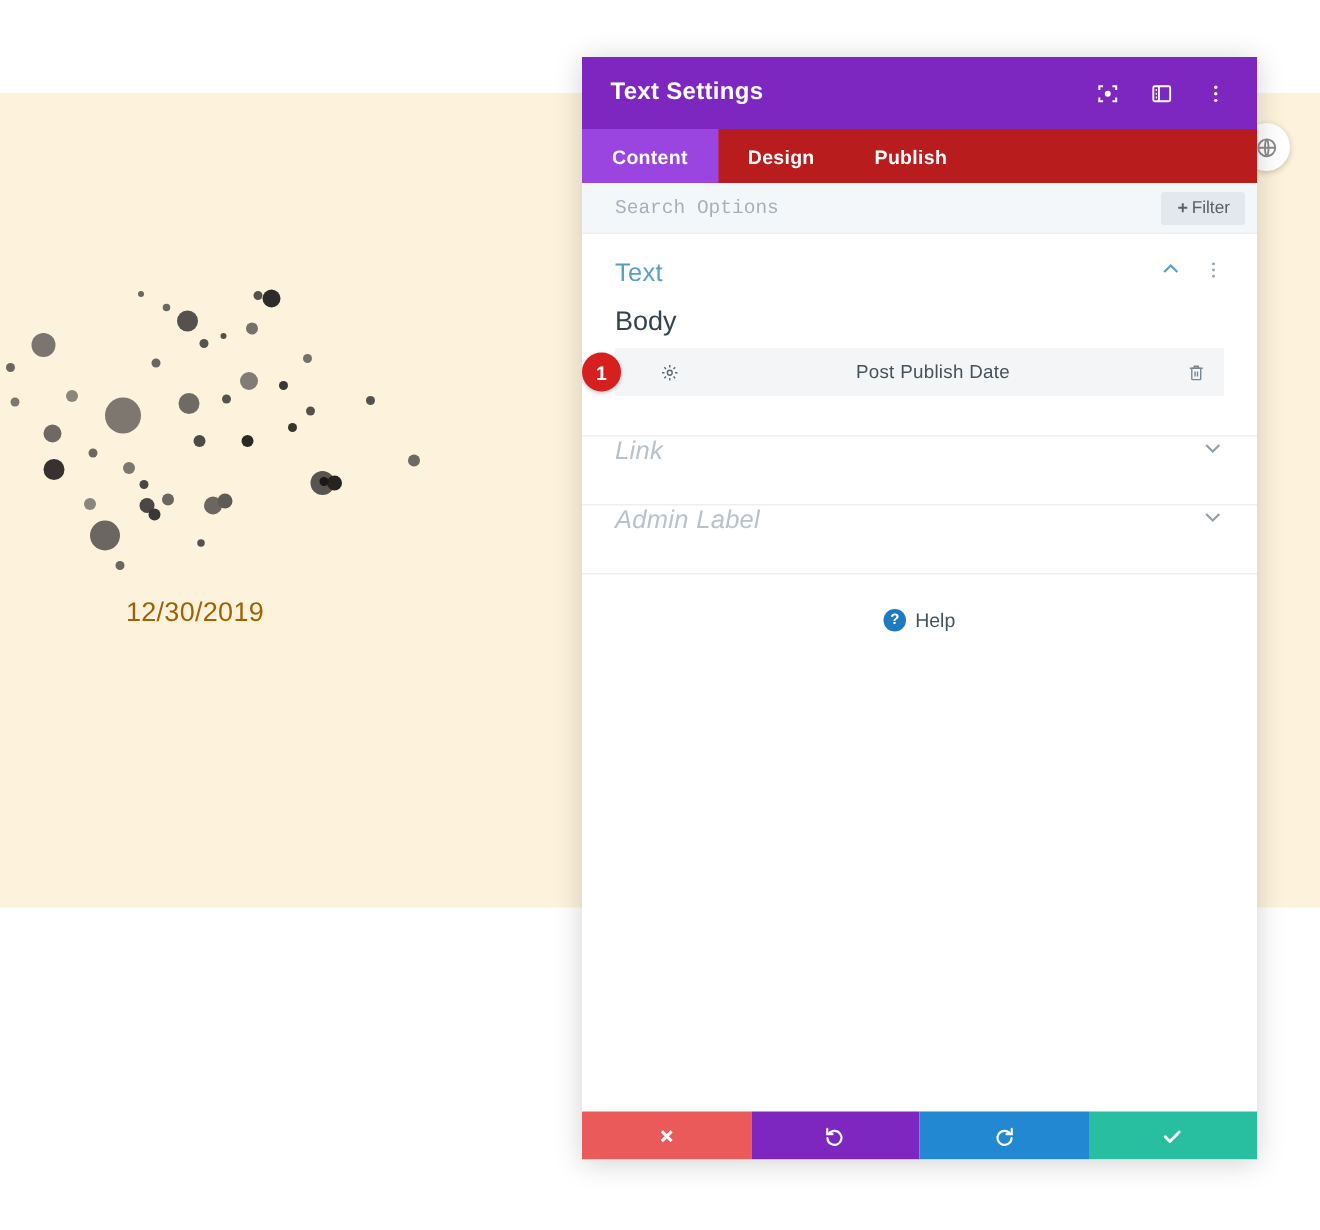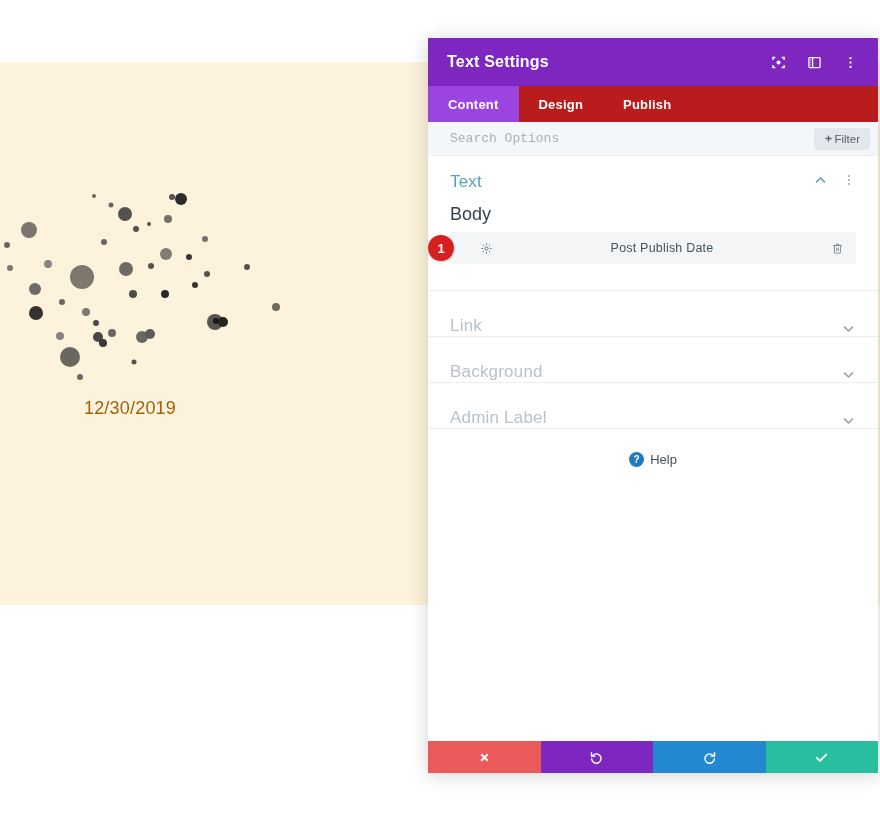--- a/index.html
+++ b/index.html
@@ -32,21 +32,20 @@
   }
 
   
   .panel {
     position: absolute; left: 388px; top: 38px;
     width: 450px; height: 735px;
     background: #ffffff;
     box-shadow: 0 2px 18px rgba(0,0,0,.18);
     display: flex; flex-direction: column;
     overflow: hidden;
-    margin-left: 40px;
   }
   .panel-head {
     height: 48px; background: #7d27c0;
     display: flex; align-items: center;
     padding: 0 18px 0 19px;
     flex: 0 0 auto;
   }
   .panel-title {
     color: #ffffff; font-size: 16px; font-weight: bold;
     letter-spacing: .2px; flex: 1 1 auto;
@@ -115,23 +114,24 @@
     box-shadow: 0 1px 3px rgba(0,0,0,.25);
   }
   .item-gear { color: #5a6670; display: flex; align-items: center; }
   .item-name {
     flex: 1 1 auto; text-align: center; font-size: 12.5px; color: #44525c;
     letter-spacing: .2px;
   }
   .item-trash { color: #7b8790; display: flex; align-items: center; cursor: pointer; }
 
   .sec-row {
-    height: 46px; display: flex; align-items: flex-end;
+    height: 46px; display: flex; align-items: flex-start;
     padding: 0 22px; border-top: 1px solid #eceff2;
     cursor: pointer;
+    font-style: italic;
   }
   .sec-row-title {
     flex: 1 1 auto; font-size: 17px; color: #b9c2c9; letter-spacing: .2px;
   }
   .chev { color: #93a0aa; display: flex; align-items: center; }
 
   .help-wrap {
     border-top: 1px solid #eceff2;
     display: flex; align-items: center; justify-content: center;
     padding-top: 23px;
@@ -310,28 +310,20 @@
 
       <div class="sec-row">
         <div class="sec-row-title">Link</div>
         <span class="chev">
           <svg width="15" height="15" viewBox="0 0 24 24" fill="none" stroke="currentColor" stroke-width="2.4">
             <path d="M5 9l7 7 7-7"></path>
           </svg>
         </span>
       </div>
 
-      <div class="sec-row">
-        <div class="sec-row-title">Background</div>
-        <span class="chev">
-          <svg width="15" height="15" viewBox="0 0 24 24" fill="none" stroke="currentColor" stroke-width="2.4">
-            <path d="M5 9l7 7 7-7"></path>
-          </svg>
-        </span>
-      </div>
 
       <div class="sec-row">
         <div class="sec-row-title">Admin Label</div>
         <span class="chev">
           <svg width="15" height="15" viewBox="0 0 24 24" fill="none" stroke="currentColor" stroke-width="2.4">
             <path d="M5 9l7 7 7-7"></path>
           </svg>
         </span>
       </div>
 

